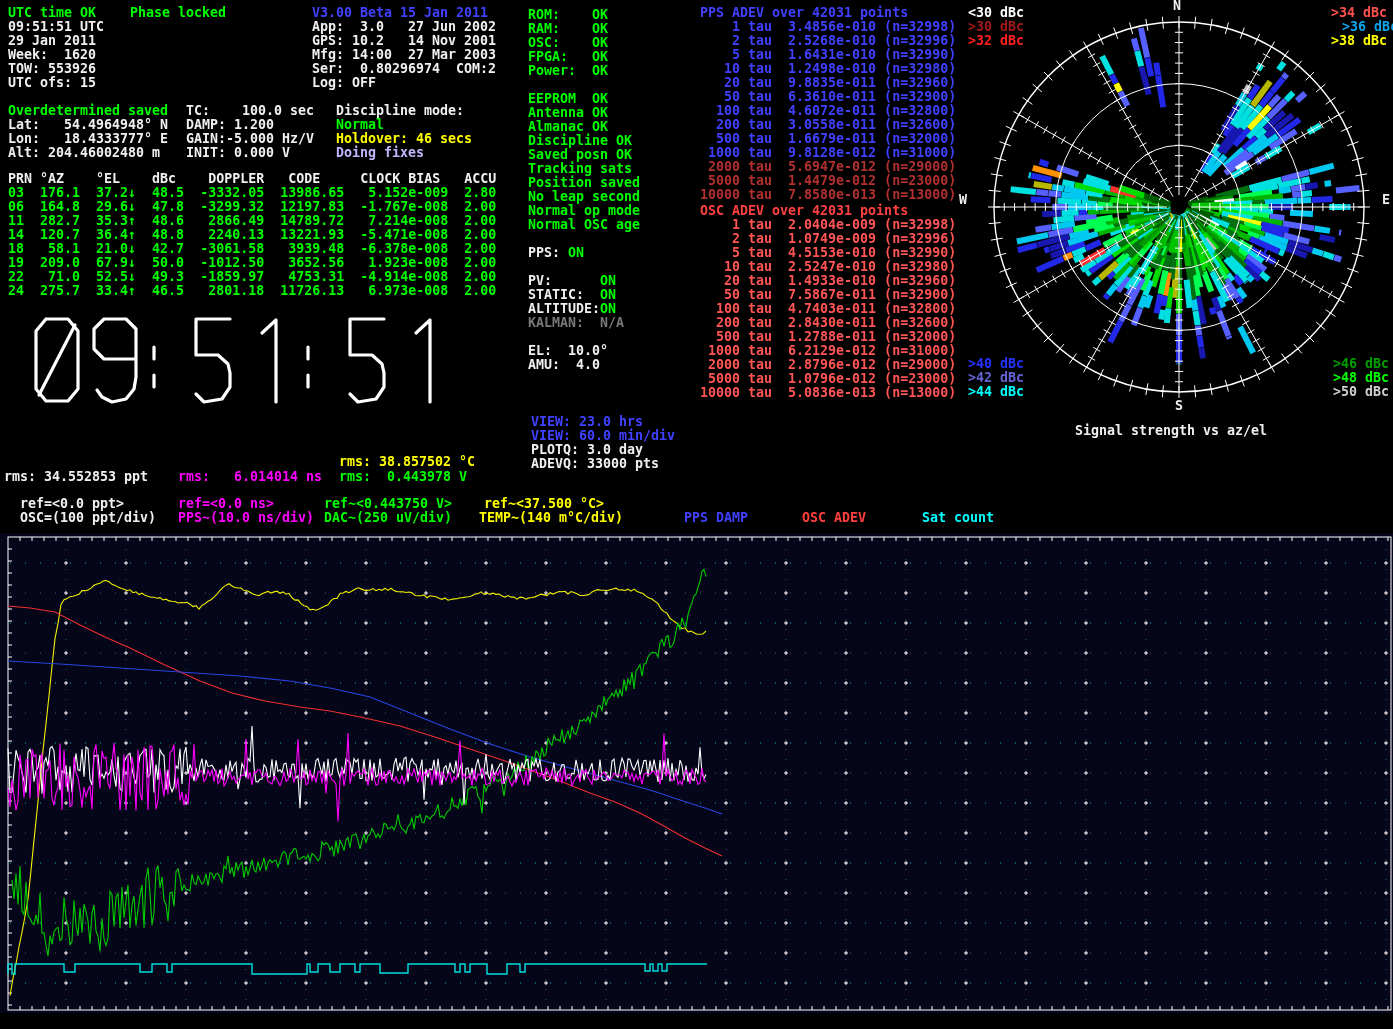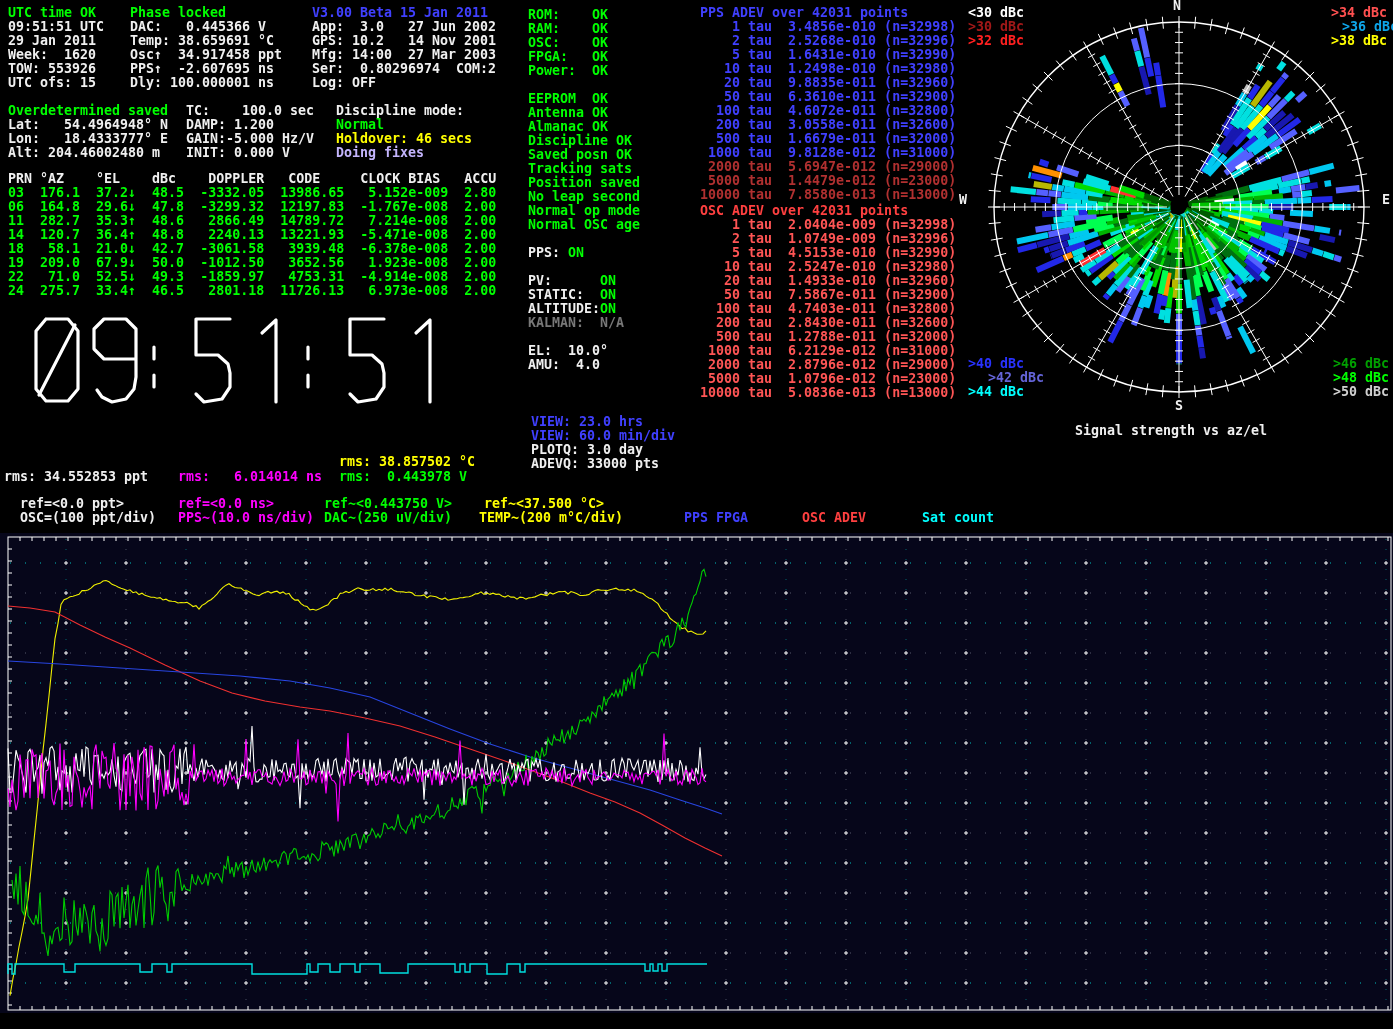--- a/index.html
+++ b/index.html
@@ -13,21 +13,20 @@
 </style>
 </head>
 <body>
 
 <div id="screen">
 
   <div class="t green" style="left:8px;top:6px">UTC time OK</div>
   <div class="t white" style="left:8px;top:20px"><div class="ln">09:51:51 UTC</div><div class="ln">29 Jan 2011</div><div class="ln">Week:  1620</div><div class="ln">TOW: 553926</div><div class="ln">UTC ofs: 15</div></div>
 
   <div class="t green" style="left:130px;top:6px">Phase locked</div>
-  <div class="t white" style="left:130px;top:20px"><div class="ln">DAC:   0.445366 V</div><div class="ln">Temp: 38.659691 °C</div><div class="ln">Osc↑  34.917458 ppt</div><div class="ln">PPS↑  -2.607695 ns</div><div class="ln">Dly: 100.000001 ns</div></div>
 
   <div class="t blue" style="left:312px;top:6px">V3.00 Beta 15 Jan 2011</div>
   <div class="t white" style="left:312px;top:20px"><div class="ln">App:  3.0   27 Jun 2002</div><div class="ln">GPS: 10.2   14 Nov 2001</div><div class="ln">Mfg: 14:00  27 Mar 2003</div><div class="ln">Ser:  0.80296974  COM:2</div><div class="ln">Log: OFF</div></div>
 
   <div class="t green" style="left:528px;top:8px"><div class="ln">ROM:    OK</div><div class="ln">RAM:    OK</div><div class="ln">OSC:    OK</div><div class="ln">FPGA:   OK</div><div class="ln">Power:  OK</div></div>
   <div class="t green" style="left:528px;top:92px"><div class="ln">EEPROM  OK</div><div class="ln">Antenna OK</div><div class="ln">Almanac OK</div><div class="ln">Discipline OK</div><div class="ln">Saved posn OK</div><div class="ln">Tracking sats</div><div class="ln">Position saved</div><div class="ln">No leap second</div><div class="ln">Normal op mode</div><div class="ln">Normal OSC age</div></div>
 
   <div class="t" style="left:528px;top:246px"><span class="white">PPS: </span><span class="green">ON</span></div>
 
   <div class="t" style="left:528px;top:274px"><div class="ln"><span style="color: rgb(240, 240, 240);">PV:      </span><span style="color: rgb(0, 255, 0);">ON</span></div><div class="ln"><span style="color: rgb(240, 240, 240);">STATIC:  </span><span style="color: rgb(0, 255, 0);">ON</span></div><div class="ln"><span style="color: rgb(240, 240, 240);">ALTITUDE:</span><span style="color: rgb(0, 255, 0);">ON</span></div></div>
@@ -69,28 +68,28 @@
   <div class="t" style="left:339px;top:470px;color:#00ff00">rms:  0.443978 V</div>
 
   <div class="t white" style="left:20px;top:497px">ref=&lt;0.0 ppt&gt;</div>
   <div class="t magenta" style="left:178px;top:497px">ref=&lt;0.0 ns&gt;</div>
   <div class="t green" style="left:324px;top:497px">ref~&lt;0.443750 V&gt;</div>
   <div class="t yellow" style="left:484px;top:497px">ref~&lt;37.500 °C&gt;</div>
 
   <div class="t white" style="left:20px;top:511px">OSC=(100 ppt/div)</div>
   <div class="t magenta" style="left:178px;top:511px">PPS~(10.0 ns/div)</div>
   <div class="t green" style="left:324px;top:511px">DAC~(250 uV/div)</div>
-  <div class="t yellow" style="left:479px;top:511px">TEMP~(200 m°C/div)</div>
-  <div class="t blue" style="left:684px;top:511px">PPS FPGA</div>
+  <div class="t yellow" style="left:479px;top:511px">TEMP~(140 m°C/div)</div>
+  <div class="t blue" style="left:684px;top:511px">PPS DAMP</div>
   <div class="t red" style="left:802px;top:511px">OSC ADEV</div>
   <div class="t cyan" style="left:922px;top:511px">Sat count</div>
 
   <div class="t" style="left:968px;top:6px"><div class="ln" style="color: #ffffff;">&lt;30 dBc</div><div class="ln" style="color: rgb(160, 24, 24);">&gt;30 dBc</div><div class="ln" style="color: rgb(255, 32, 32);">&gt;32 dBc</div></div>
   <div class="t" style="left:1331px;top:6px"><div class="ln" style="color: rgb(255, 80, 80);">&gt;34 dBc</div><div class="ln" style="color: #0ea5e9; margin-left: 11px;">&gt;36 dBc</div><div class="ln" style="color: rgb(255, 255, 0);">&gt;38 dBc</div></div>
-  <div class="t" style="left:968px;top:357px"><div class="ln" style="color: rgb(40, 50, 255);">&gt;40 dBc</div><div class="ln" style="color: rgb(100, 100, 216); margin-left: 20px;">&gt;42 dBc</div><div class="ln" style="color: rgb(0, 255, 255);">&gt;44 dBc</div></div>
+  <div class="t" style="left:968px;top:357px"><div class="ln" style="color: rgb(40, 50, 255);">&gt;40 dBc</div><div class="ln" style="color: rgb(100, 100, 216);">&gt;42 dBc</div><div class="ln" style="color: rgb(0, 255, 255);">&gt;44 dBc</div></div>
   <div class="t" style="left:1333px;top:357px"><div class="ln" style="color: rgb(0, 160, 0);">&gt;46 dBc</div><div class="ln" style="color: rgb(0, 255, 0);">&gt;48 dBc</div><div class="ln" style="color: rgb(208, 208, 208);">&gt;50 dBc</div></div>
 
   <svg id="polar-svg" style="left:985px;top:11px" width="388" height="388" viewBox="0 0 388 388">
       <line x1="203.4281801949994" y1="193.47372673065482" x2="223.31595637422143" y2="188.14481316418136" stroke="#005c00" stroke-width="6"></line>
       <line x1="231.13838961212207" y1="186.04879849523948" x2="263.90016667811966" y2="177.27030678779695" stroke="#007010" stroke-width="6"></line>
       <line x1="264.3831295912642" y1="177.1408972652457" x2="296.4547028124492" y2="168.54734512063357" stroke="#00e0e0" stroke-width="6"></line>
       <line x1="296.9376657255938" y1="168.4179355980823" x2="324.06365918950024" y2="161.14954755553663" stroke="#5560ff" stroke-width="6"></line>
       <line x1="324.5466221026448" y1="161.0201380329854" x2="348.6714015411502" y2="154.5559228648589" stroke="#00c8f0" stroke-width="6"></line>
       <line x1="206.38598354079002" y1="193.3672779256682" x2="237.79408923041728" y2="186.69127897171234" stroke="#005c00" stroke-width="6"></line>
       <line x1="267.17660353550605" y1="180.44583275780244" x2="292.8683051276563" y2="174.98489300392274" stroke="#00e0e0" stroke-width="6"></line>

